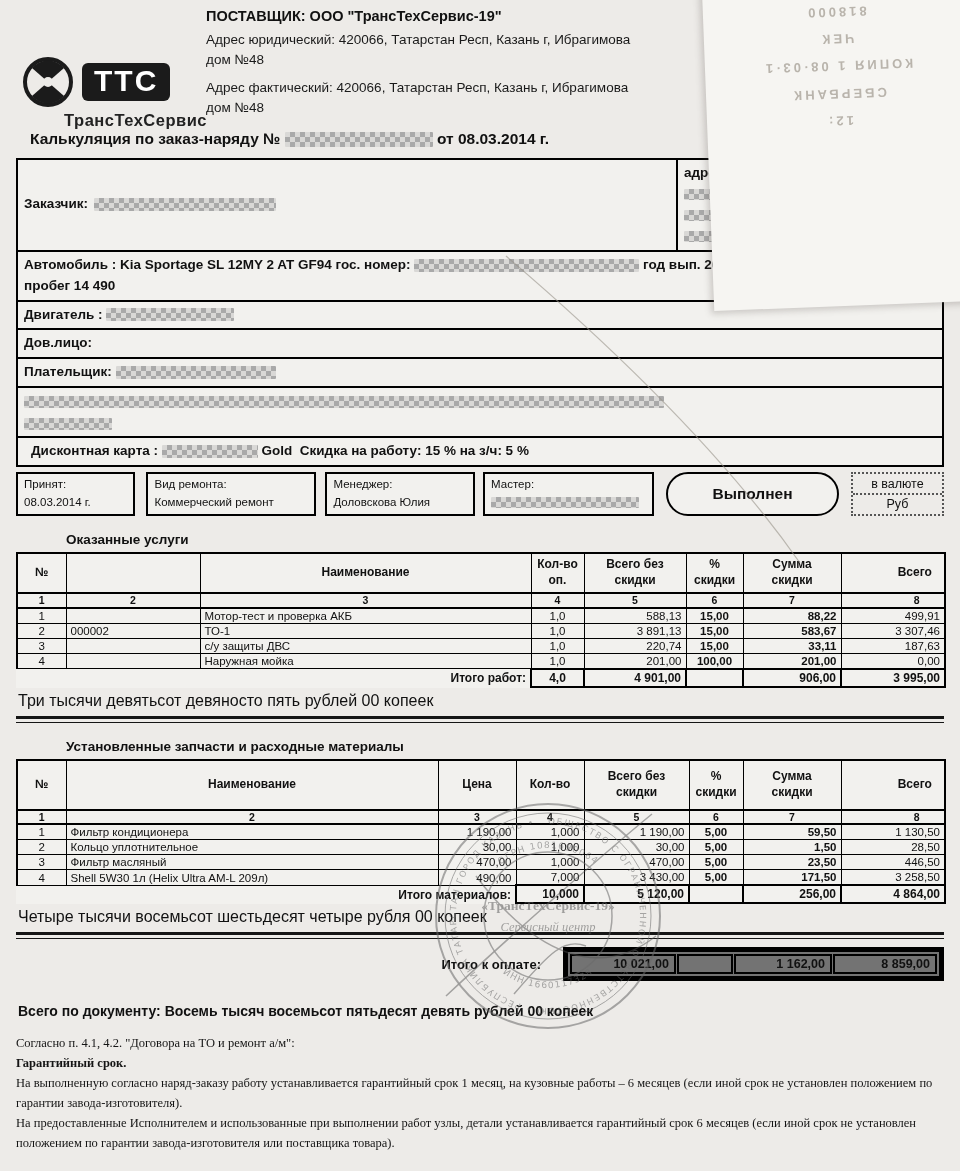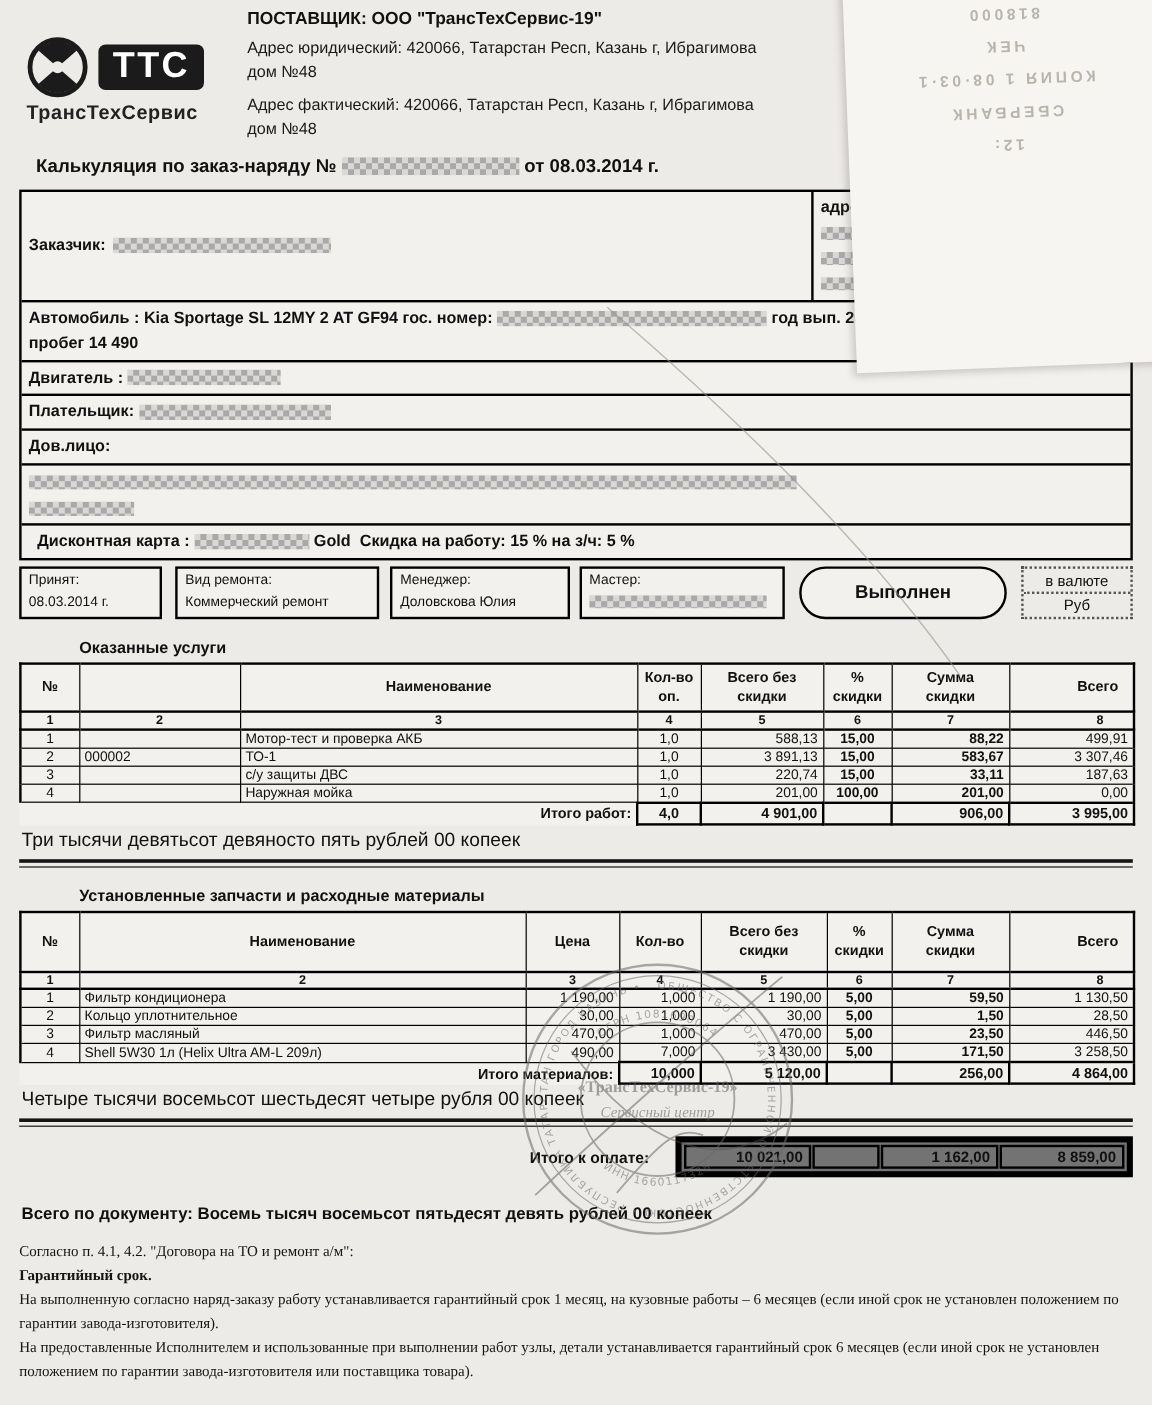--- a/index.html
+++ b/index.html
@@ -2,21 +2,21 @@
 <html lang="ru"><head>
 <meta charset="utf-8">
 <style>
   html,body{margin:0;padding:0;background:#d8d6d2;}
   .page{position:relative;width:960px;height:1171px;background:#edebe8;overflow:hidden;
         font-family:"Liberation Sans",sans-serif;color:#111;}
   .content{position:relative;padding:0 16px;width:928px;}
 
   
   .hdr{position:relative;height:122px;}
-  .logo{position:absolute;left:6px;top:30px;width:185px;text-align:left;}
+  .logo{position:absolute;left:6px;top:56px;width:185px;text-align:right;}
   .logo-row{display:flex;align-items:center;gap:8px;}
   .logo-box{background:#1b1b1b;color:#fff;font-weight:bold;font-size:30px;letter-spacing:2px;
             padding:1px 12px 4px;border-radius:6px;line-height:1.1;}
   .logo-name{font-weight:bold;font-size:16.5px;letter-spacing:.5px;margin-top:3px;color:#222;}
   .supplier{position:absolute;left:190px;top:8px;width:540px;}
   .sup-label{font-weight:bold;font-size:14.5px;margin-bottom:6px;}
   .sup-line{font-size:13.5px;line-height:1.5;color:#1a1a1a;}
   .sup-gap{height:7px;}
 
   
@@ -152,25 +152,25 @@
         <span>Автомобиль : Kia Sportage SL 12MY 2 AT GF94  гос. номер:</span>
         <span class="red" style="width:225px;"></span>
         <span>год вып. 2013</span><br>
         <span>пробег 14 490</span>
       </div>
       <div class="irow">
         <span>Двигатель :</span>
         <span class="red" style="width:128px;"></span>
       </div>
       <div class="irow">
+        <span>Дов.лицо:</span>
+      </div>
+      <div class="irow">
         <span>Плательщик:</span>
         <span class="red" style="width:160px;"></span>
-      </div>
-      <div class="irow">
-        <span>Дов.лицо:</span>
       </div>
       <div class="irow">
         <span class="red" style="width:640px;height:12px;"></span><br>
         <span class="red" style="width:88px;height:12px;margin-top:3px;"></span>
       </div>
       <div class="irow">
         <span>Дисконтная карта :</span>
         <span class="red" style="width:96px;"></span>
         <span>Gold</span>&nbsp;
         <span>Скидка на работу: 15 % на з/ч: 5 %</span>

